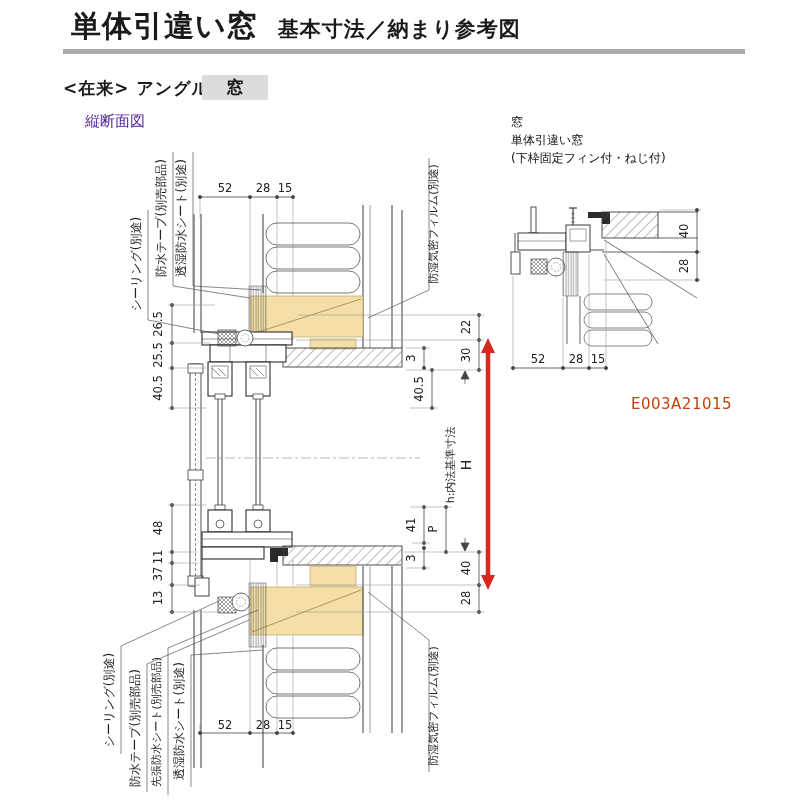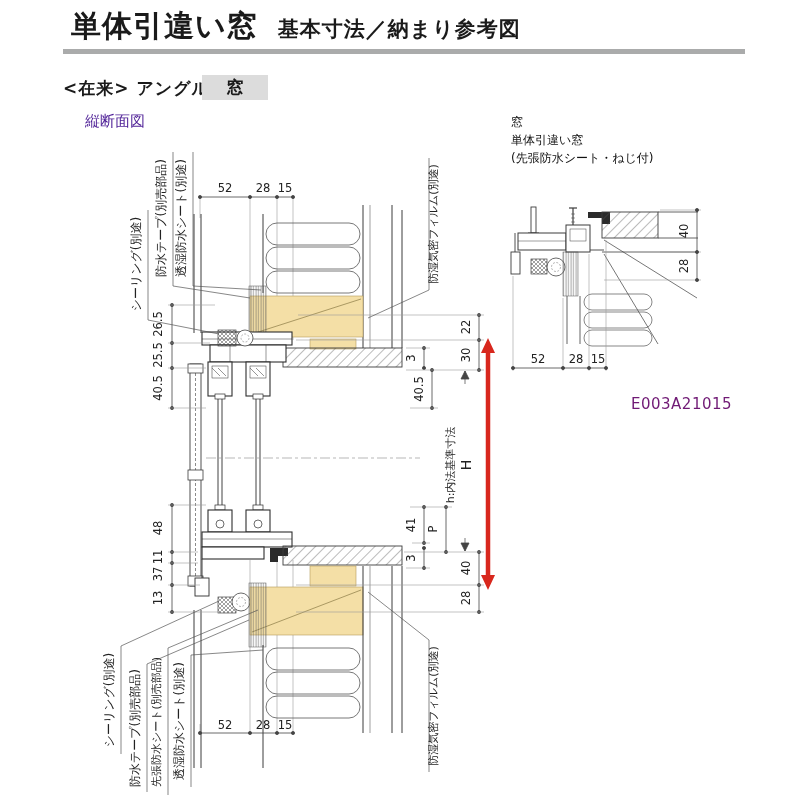--- a/index.html
+++ b/index.html
@@ -8,21 +8,21 @@
   .abs{position:absolute;}
   .title-row{left:71px;top:6px;display:flex;align-items:baseline;white-space:nowrap;}
   .title-main{font-size:30px;font-weight:900;letter-spacing:1px;}
   .title-sub{font-size:21px;font-weight:800;margin-left:20px;letter-spacing:1px;}
   .rule{left:63px;top:49px;width:682px;height:5px;background:#aaabab;}
   .subtitle{left:63px;top:77px;font-size:17px;font-weight:700;letter-spacing:1px;white-space:nowrap;}
   .badge{left:202px;top:75px;width:66px;height:25px;background:#dcdcdc;
          display:flex;align-items:center;justify-content:center;font-size:17px;font-weight:700;}
   .caption{left:85px;top:112px;font-size:15px;color:#4c1d95;}
   .note{left:511px;top:113px;font-size:12px;line-height:18px;color:#111;white-space:nowrap;}
-  .code{left:631px;top:395px;font-size:15px;color:#701a75;letter-spacing:0.5px;}
+  .code{left:631px;top:395px;font-size:15px;color:#c2410c;letter-spacing:0.5px;}
   svg text{font-family:"DejaVu Sans","Liberation Sans",sans-serif;fill:#222;}
   text.dim{font-size:11.5px;text-anchor:middle;}
   text.mat{font-size:12px;text-anchor:middle;}
   text.matS{font-size:11px;text-anchor:middle;}
   text.big{font-size:14px;text-anchor:middle;}
 </style>
 </head>
 <body>
 
 <div class="page">
@@ -34,21 +34,21 @@
   <div class="abs rule"></div>
 
   <div class="abs subtitle">&lt;在来&gt; アングル付</div>
   <div class="abs badge">窓</div>
 
   <div class="abs caption">縦断面図</div>
 
   <div class="abs note">
     <div>窓</div>
     <div>単体引違い窓</div>
-    <div>(先張防水シート・ねじ付)</div>
+    <div>(下枠固定フィン付・ねじ付)</div>
   </div>
 
   <div class="abs code">E003A21015</div>
 
   <svg class="abs" style="left:0;top:0;" width="800" height="800" viewBox="0 0 800 800">
     <defs>
       <pattern id="hatch" width="7" height="7" patternTransform="rotate(45)" patternUnits="userSpaceOnUse">
         <line x1="0" y1="0" x2="0" y2="7" stroke="#555" stroke-width="0.8"></line>
       </pattern>
       <pattern id="xhatch" width="4" height="4" patternUnits="userSpaceOnUse">

